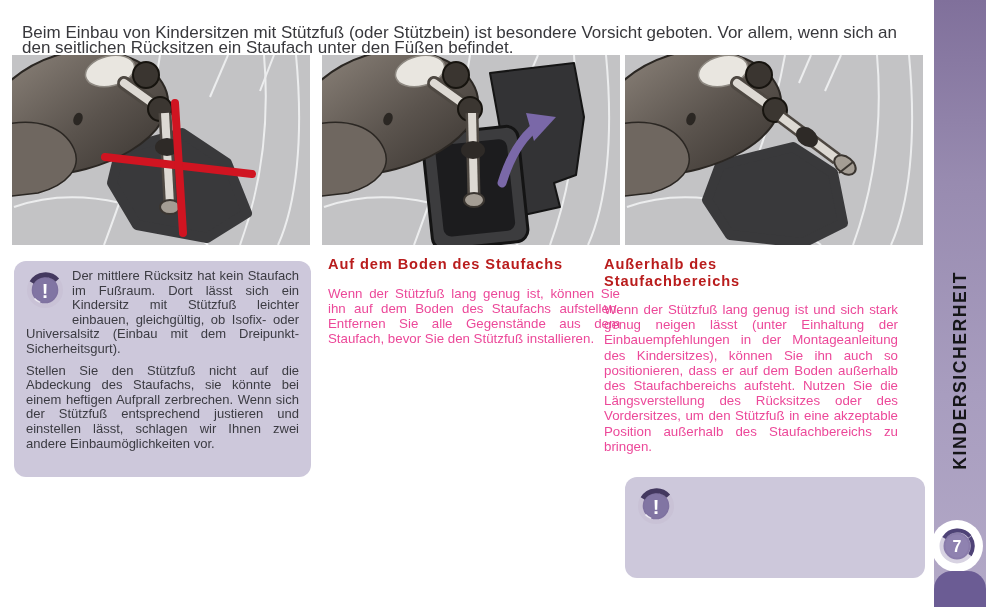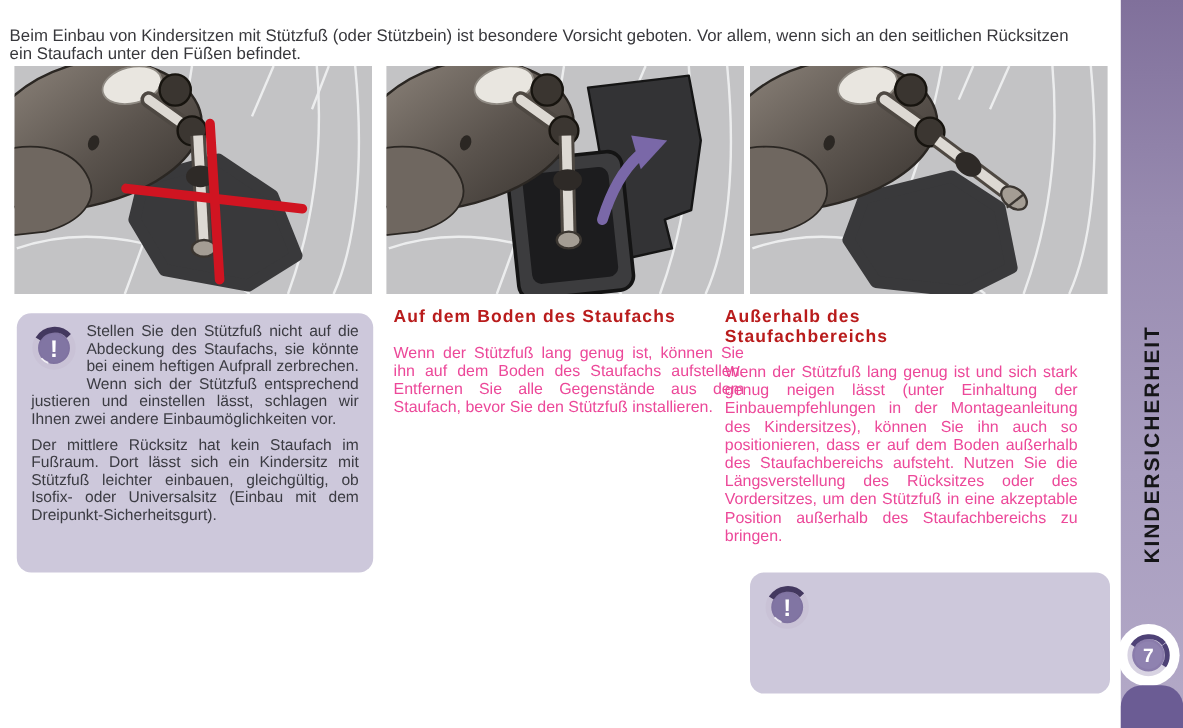--- a/index.html
+++ b/index.html
@@ -2,22 +2,22 @@
 <html lang="de"><head>
 <meta charset="utf-8">
 <style>
   html,body{margin:0;padding:0;}
   body{
     width:986px;height:607px;position:relative;background:#ffffff;
     font-family:"Liberation Sans","DejaVu Sans",sans-serif;
     color:#3b3b40;overflow:hidden;
   }
   .intro{
-    position:absolute;left:8px;top:8px;width:888px;
-    font-size:14px;line-height:15.4px;color:#38383c;
+    position:absolute;left:22px;top:8px;width:888px;
+    font-size:17px;line-height:15.4px;color:#38383c;
   }
   .panel{
     position:absolute;top:55px;width:298px;height:190px;background:#c3c3c5;overflow:hidden;
   }
   .panel svg{display:block;}
   #panel1{left:12px;}
   #panel2{left:322px;}
   #panel3{left:625px;}
 
   .callout{
@@ -207,22 +207,22 @@
   <span class="warn-float">
     <svg width="38" height="38" viewBox="0 0 40 40">
       <circle cx="20" cy="20" r="16.5" fill="#7f72a0"></circle>
       <circle cx="20" cy="20" r="16.5" fill="none" stroke="#c9c2d6" stroke-width="5"></circle>
       <path d="M6,12 A17,17 0 0 1 33,9.5" stroke="#43385f" stroke-width="5" fill="none"></path>
       <circle cx="20" cy="20" r="12.5" fill="#8175a3"></circle>
       <path d="M9,29 A14,14 0 0 0 15,33" stroke="#ffffff" stroke-width="1.6" fill="none" opacity="0.8"></path>
       <text x="20" y="28" text-anchor="middle" font-family="Liberation Sans, sans-serif" font-size="21" font-weight="bold" fill="#ffffff">!</text>
     </svg>
   </span>
+  <p>Der mittlere Rücksitz hat kein Staufach im Fußraum. Dort lässt sich ein Kindersitz mit Stützfuß leichter einbauen, gleichgültig, ob Isofix- oder Universalsitz (Einbau mit dem Dreipunkt-Sicherheitsgurt).</p>
   <p>Stellen Sie den Stützfuß nicht auf die Abdeckung des Staufachs, sie könnte bei einem heftigen Aufprall zerbrechen. Wenn sich der Stützfuß entsprechend justieren und einstellen lässt, schlagen wir Ihnen zwei andere Einbaumöglichkeiten vor.</p>
-  <p>Der mittlere Rücksitz hat kein Staufach im Fußraum. Dort lässt sich ein Kindersitz mit Stützfuß leichter einbauen, gleichgültig, ob Isofix- oder Universalsitz (Einbau mit dem Dreipunkt-Sicherheitsgurt).</p>
 </div>
 
 <div class="section" id="section-floor">
   <h3>Auf dem Boden des Staufachs</h3>
   <div class="body">Wenn der Stützfuß lang genug ist, können Sie ihn auf dem Boden des Staufachs aufstellen. Entfernen Sie alle Gegenstände aus dem Staufach, bevor Sie den Stützfuß installieren.</div>
 </div>
 
 <div class="section" id="section-outside">
   <h3><span>Außerhalb des</span><br><span>Staufachbereichs</span></h3>
   <div class="body">Wenn der Stützfuß lang genug ist und sich stark genug neigen lässt (unter Einhaltung der Einbauempfehlungen in der Montageanleitung des Kindersitzes), können Sie ihn auch so positionieren, dass er auf dem Boden außerhalb des Staufachbereichs aufsteht. Nutzen Sie die Längsverstellung des Rücksitzes oder des Vordersitzes, um den Stützfuß in eine akzeptable Position außerhalb des Staufachbereichs zu bringen.</div>

